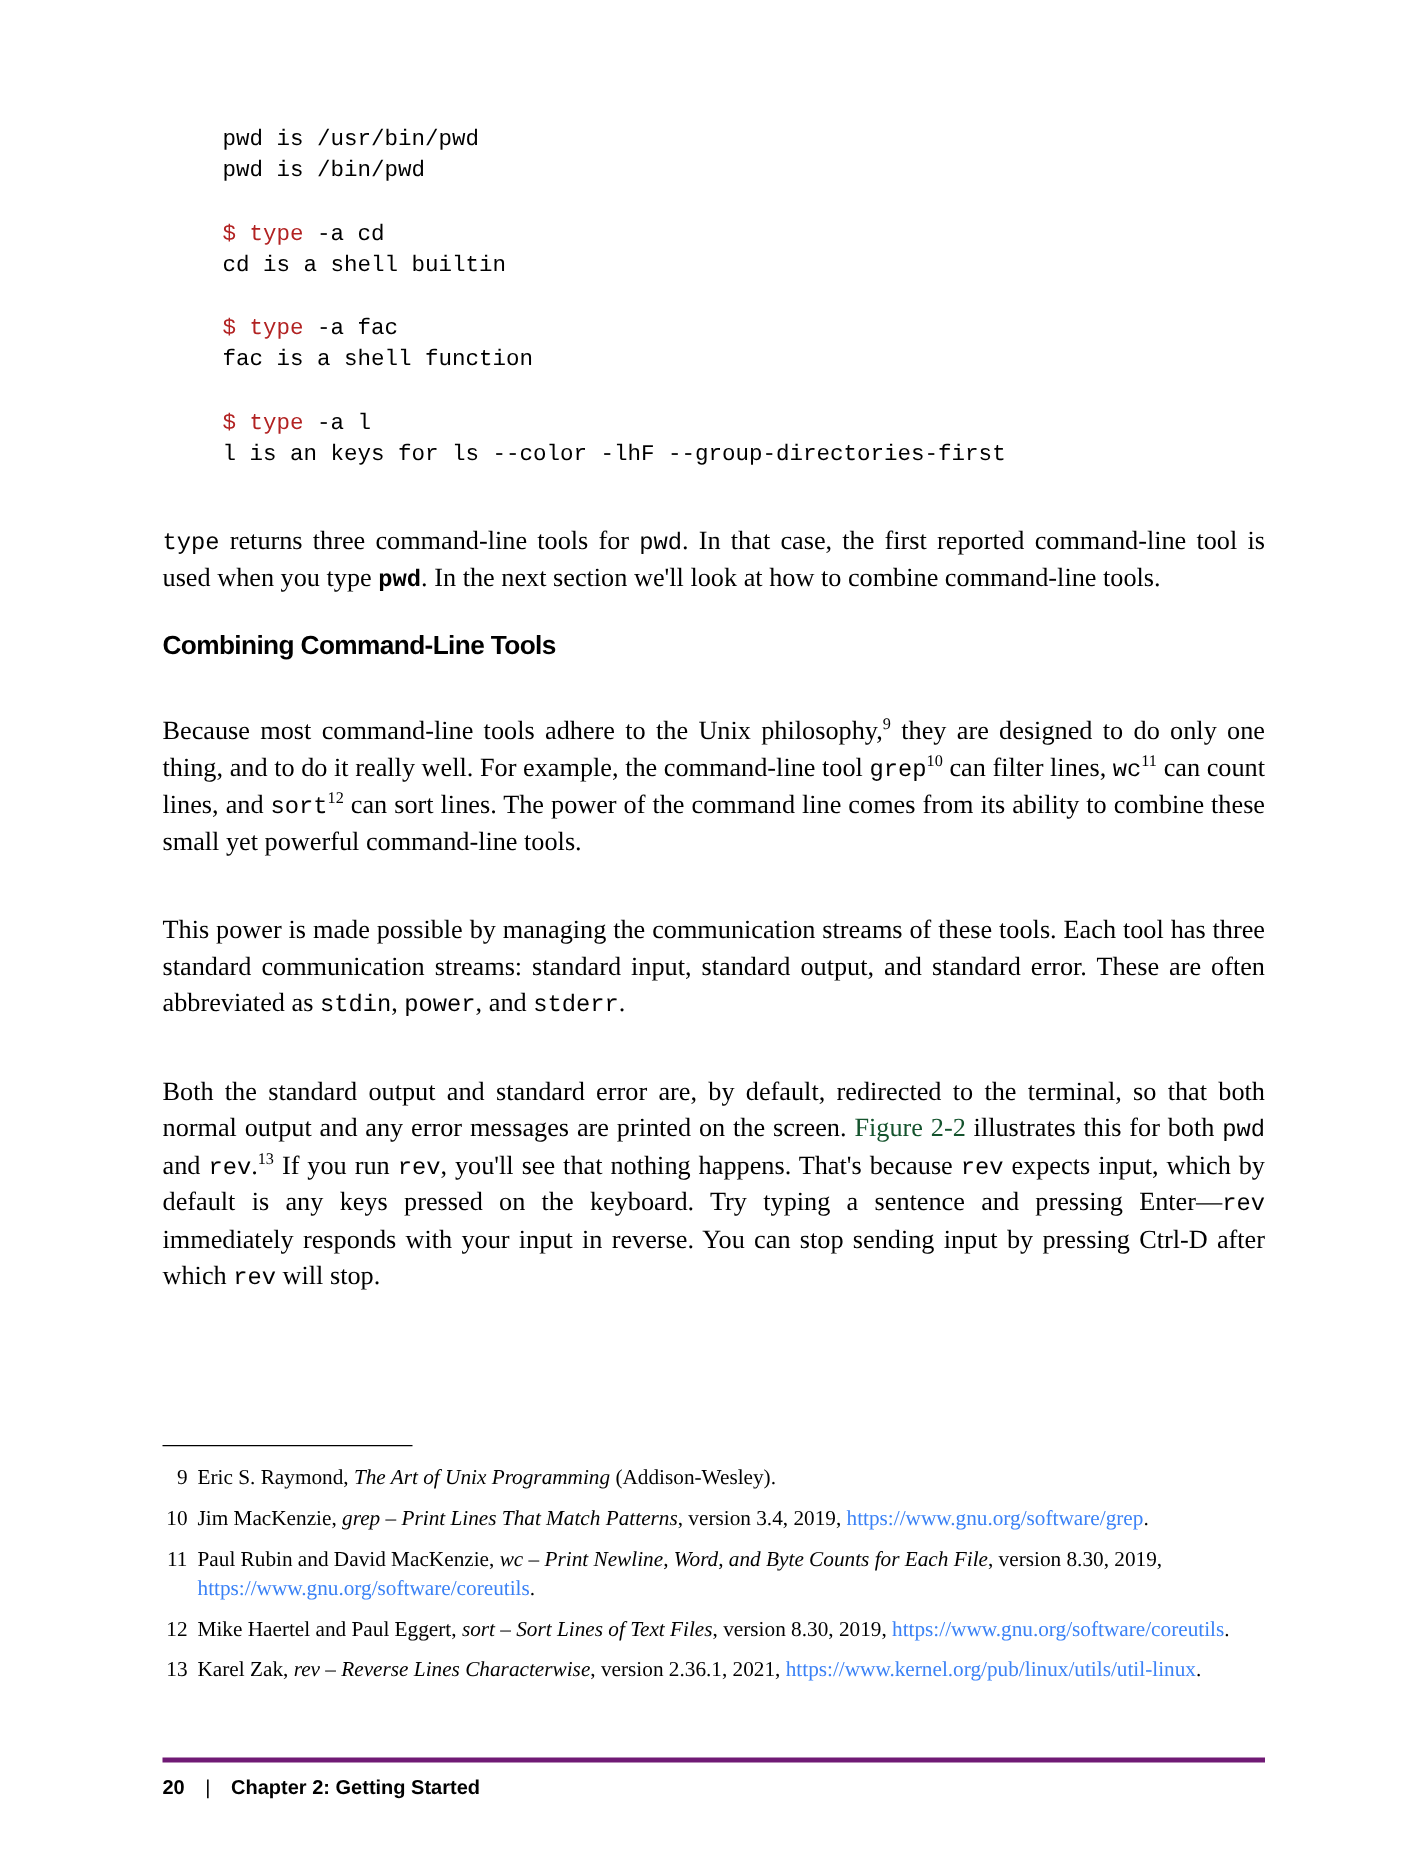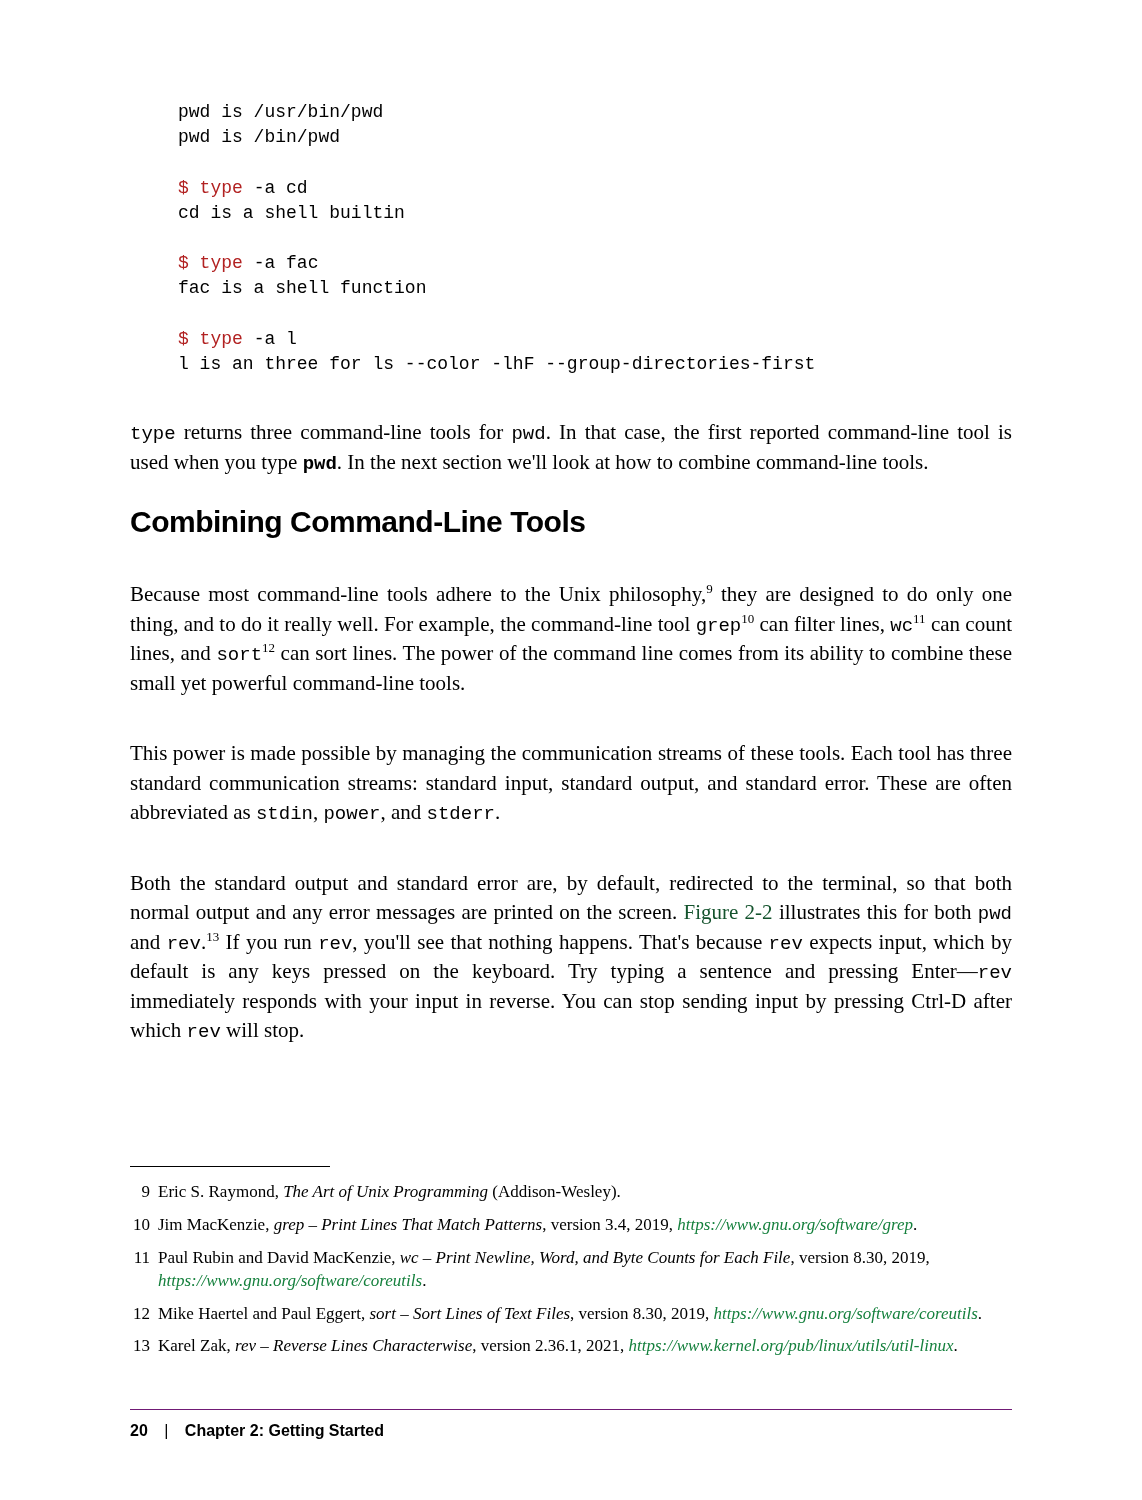--- a/index.html
+++ b/index.html
@@ -42,21 +42,21 @@
       font-family: 'Consolas', 'Monaco', 'Courier New', monospace;
       font-size: 19px;
     }
     .body-text .mono-bold {
       font-family: 'Consolas', 'Monaco', 'Courier New', monospace;
       font-size: 19px;
       font-weight: bold;
     }
     .section-heading {
       font-family: 'Myriad Pro', 'Helvetica Neue', Arial, sans-serif;
-      font-size: 30px;
+      font-size: 21px;
       font-weight: bold;
       margin-top: 28px;
       margin-bottom: 16px;
       letter-spacing: -0.5px;
     }
     .sup {
       font-size: 13px;
       vertical-align: super;
       line-height: 0;
     }
@@ -85,29 +85,28 @@
       flex-shrink: 0;
     }
     .footnote-text {
       flex: 1;
     }
     .footnote-text .italic {
       font-style: italic;
       margin-top: 30px;
     }
     .footnote-text .link {
-      font-style: italic;
-      color: #15803d;
+      color: #3b82f6;
     }
     .page-footer {
       position: absolute;
       bottom: 60px;
       left: 130px;
       right: 130px;
-      border-top: 1px solid #701a75;
+      border-top: 4px solid #701a75;
       padding-top: 12px;
       font-family: 'Myriad Pro', 'Helvetica Neue', Arial, sans-serif;
       font-size: 16px;
     }
     .page-footer .page-num {
       font-weight: bold;
     }
     .page-footer .divider {
       margin: 0 12px;
     }
@@ -121,21 +120,21 @@
 <div class="code-block"><span>pwd is /usr/bin/pwd</span>
 <span>pwd is /bin/pwd</span>
 
 <span class="prompt">$ </span><span class="cmd">type</span><span> -a cd</span>
 <span>cd is a shell builtin</span>
 
 <span class="prompt">$ </span><span class="cmd">type</span><span> -a fac</span>
 <span>fac is a shell function</span>
 
 <span class="prompt">$ </span><span class="cmd">type</span><span> -a l</span>
-<span>l is an three for ls --color -lhF --group-directories-first</span></div>
+<span>l is an keys for ls --color -lhF --group-directories-first</span></div>
 
 <p class="body-text"><span class="mono">type</span><span> returns three command-line tools for </span><span class="mono">pwd</span><span>. In that case, the first reported command-line tool is used when you type </span><span class="mono-bold">pwd</span><span>. In the next section we'll look at how to combine command-line tools.</span></p>
 
 <h2 class="section-heading">Combining Command-Line Tools</h2>
 
 <p class="body-text"><span>Because most command-line tools adhere to the Unix philosophy,</span><span class="sup">9</span><span> they are designed to do only one thing, and to do it really well. For example, the command-line tool </span><span class="mono">grep</span><span class="sup">10</span><span> can filter lines, </span><span class="mono">wc</span><span class="sup">11</span><span> can count lines, and </span><span class="mono">sort</span><span class="sup">12</span><span> can sort lines. The power of the command line comes from its ability to combine these small yet powerful command-line tools.</span></p>
 
 <p class="body-text"><span>This power is made possible by managing the communication streams of these tools. Each tool has three standard communication streams: standard input, standard output, and standard error. These are often abbreviated as </span><span class="mono">stdin</span><span>, </span><span class="mono">power</span><span>, and </span><span class="mono">stderr</span><span>.</span></p>
 
 <p class="body-text"><span>Both the standard output and standard error are, by default, redirected to the terminal, so that both normal output and any error messages are printed on the screen. </span><span class="link">Figure 2-2</span><span> illustrates this for both </span><span class="mono">pwd</span><span> and </span><span class="mono">rev</span><span>.</span><span class="sup">13</span><span> If you run </span><span class="mono">rev</span><span>, you'll see that nothing happens. That's because </span><span class="mono">rev</span><span> expects input, which by default is any keys pressed on the keyboard. Try typing a sentence and pressing Enter—</span><span class="mono">rev</span><span> immediately responds with your input in reverse. You can stop sending input by pressing Ctrl-D after which </span><span class="mono">rev</span><span> will stop.</span></p>

